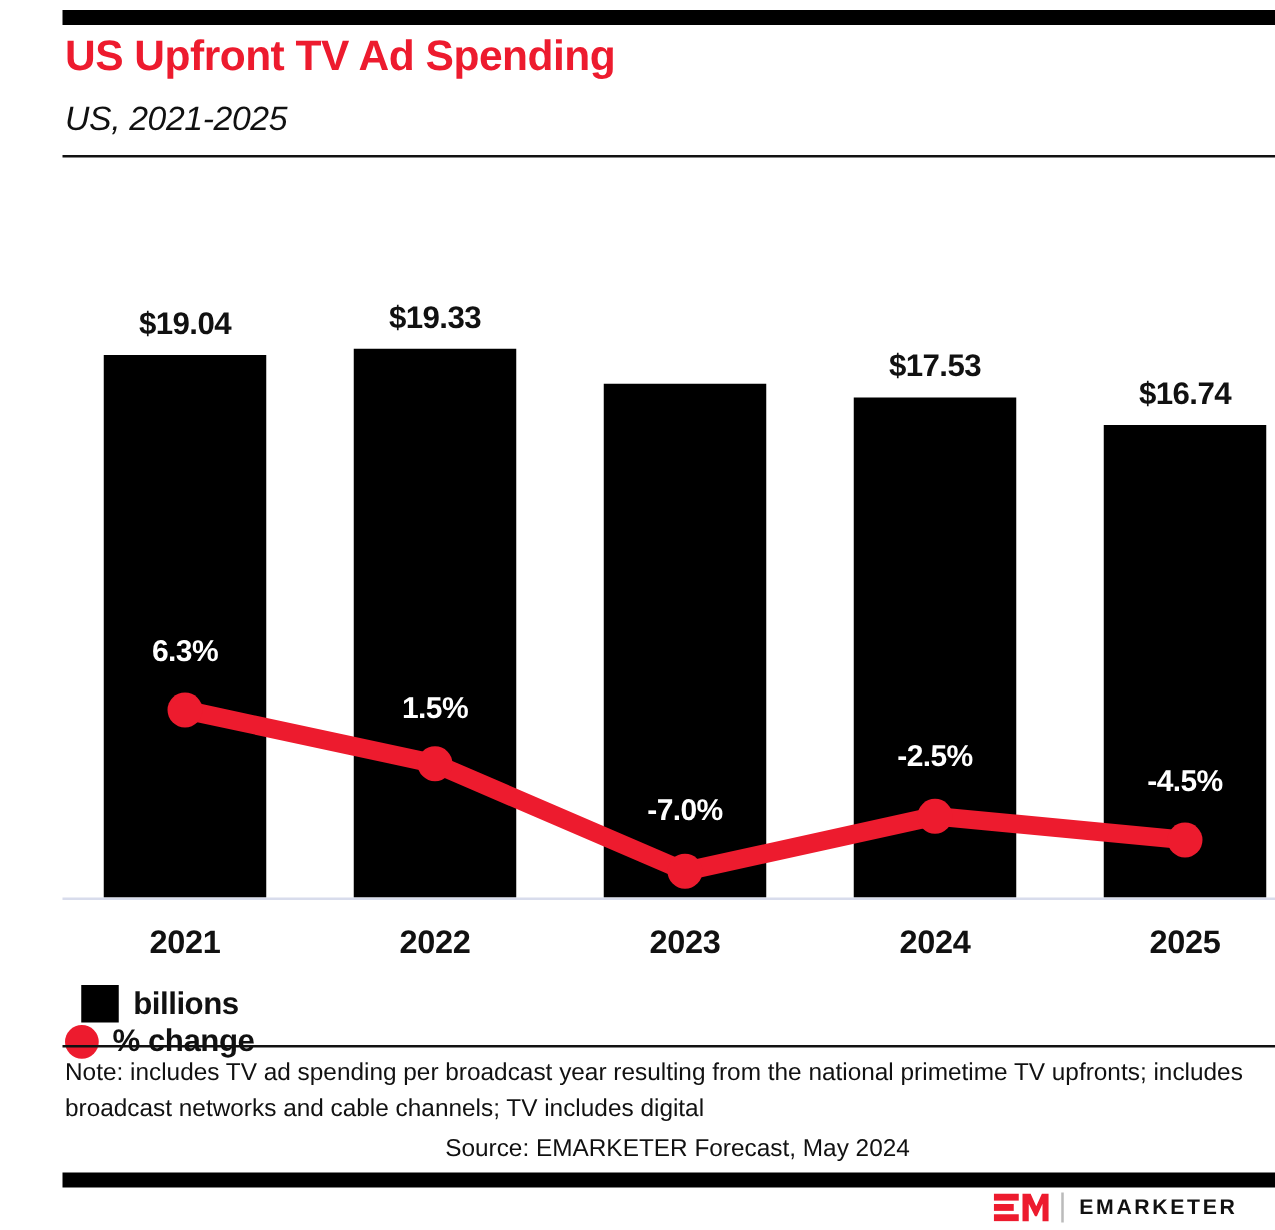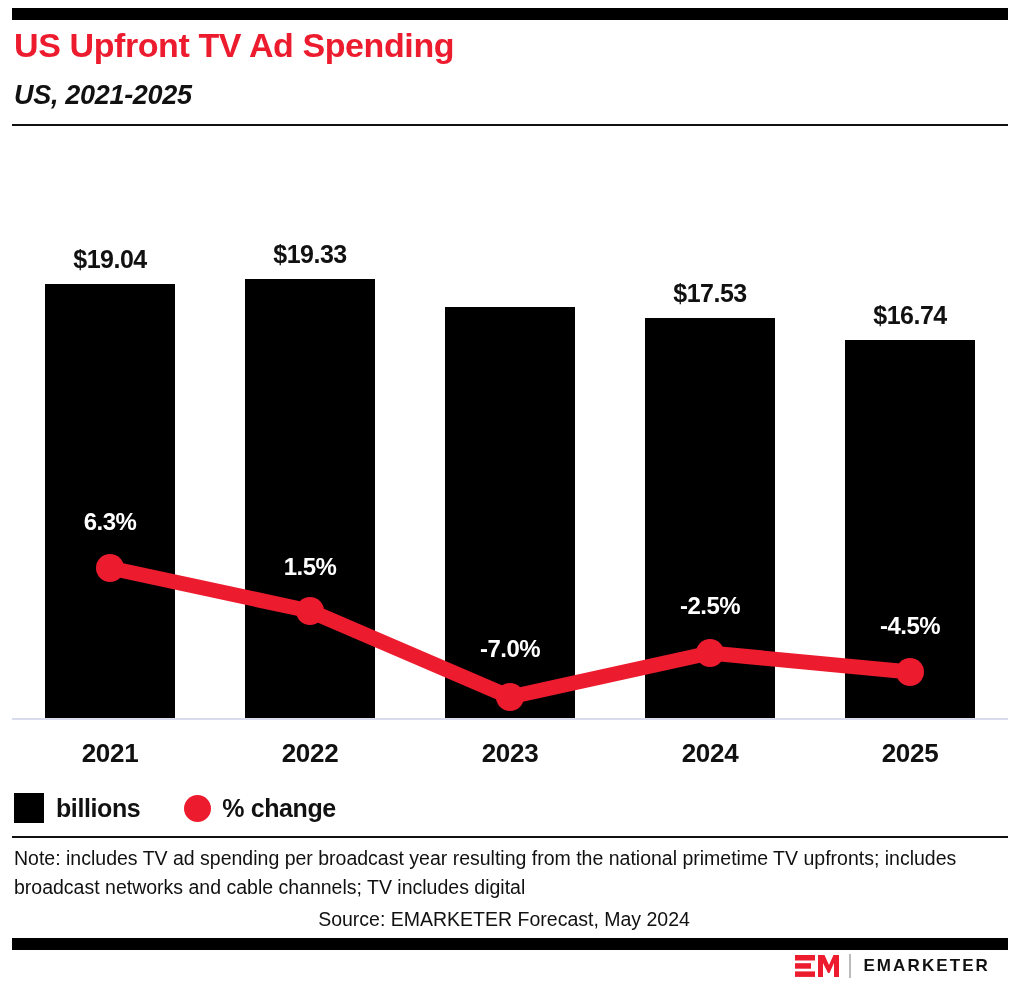--- a/index.html
+++ b/index.html
@@ -4,35 +4,35 @@
 <style>
   html,body{margin:0;padding:0;}
   body{
     width:1020px;height:984px;
     background:#ffffff;
     font-family:"Liberation Sans", sans-serif;
     position:relative;
     overflow:hidden;
     -webkit-font-smoothing:antialiased;
   }
-  .page{position:absolute;inset:0;}
+  .page{position:absolute;inset:0;margin-left:38px;}
 
   
   .top-rule{
     position:absolute;left:12px;top:8px;width:996px;height:12px;
     background:#000;
   }
   .title{
     position:absolute;left:14px;top:26px;
     font-size:34px;font-weight:bold;color:#ED1B2E;
     letter-spacing:-0.4px;white-space:nowrap;
   }
   .subtitle{
     position:absolute;left:14px;top:80px;
-    font-size:27px;font-weight:bold;font-style:italic;color:#111;
+    font-size:27px;font-weight:normal;font-style:italic;color:#111;
     letter-spacing:-0.3px;white-space:nowrap;
   }
   .header-rule{
     position:absolute;left:12px;top:124px;width:996px;height:2px;
     background:#111;
   }
 
   
   .plot{position:absolute;left:0;top:0;width:1020px;height:760px;}
   .baseline{
@@ -54,21 +54,21 @@
   .line-svg{position:absolute;left:0;top:0;width:1020px;height:760px;}
 
   .xlabel{
     position:absolute;width:170px;text-align:center;top:738px;
     font-size:26px;font-weight:bold;color:#111;letter-spacing:-0.3px;
   }
 
   
   .legend{
     position:absolute;left:14px;top:788px;height:40px;
-    display:flex;align-items:center;gap:10px;
+    display:flex;align-items:center;gap:1px;flex-direction:column;
   }
   .legend-item{display:flex;align-items:center;margin-right:34px;}
   .swatch-square{width:30px;height:30px;background:#000;margin-right:12px;}
   .swatch-circle{width:27px;height:27px;border-radius:50%;background:#ED1B2E;margin-right:11px;}
   .legend-text{font-size:25px;font-weight:bold;color:#111;letter-spacing:-0.4px;}
 
   .legend-rule{
     position:absolute;left:12px;top:836px;width:996px;height:2px;background:#111;
   }
 

